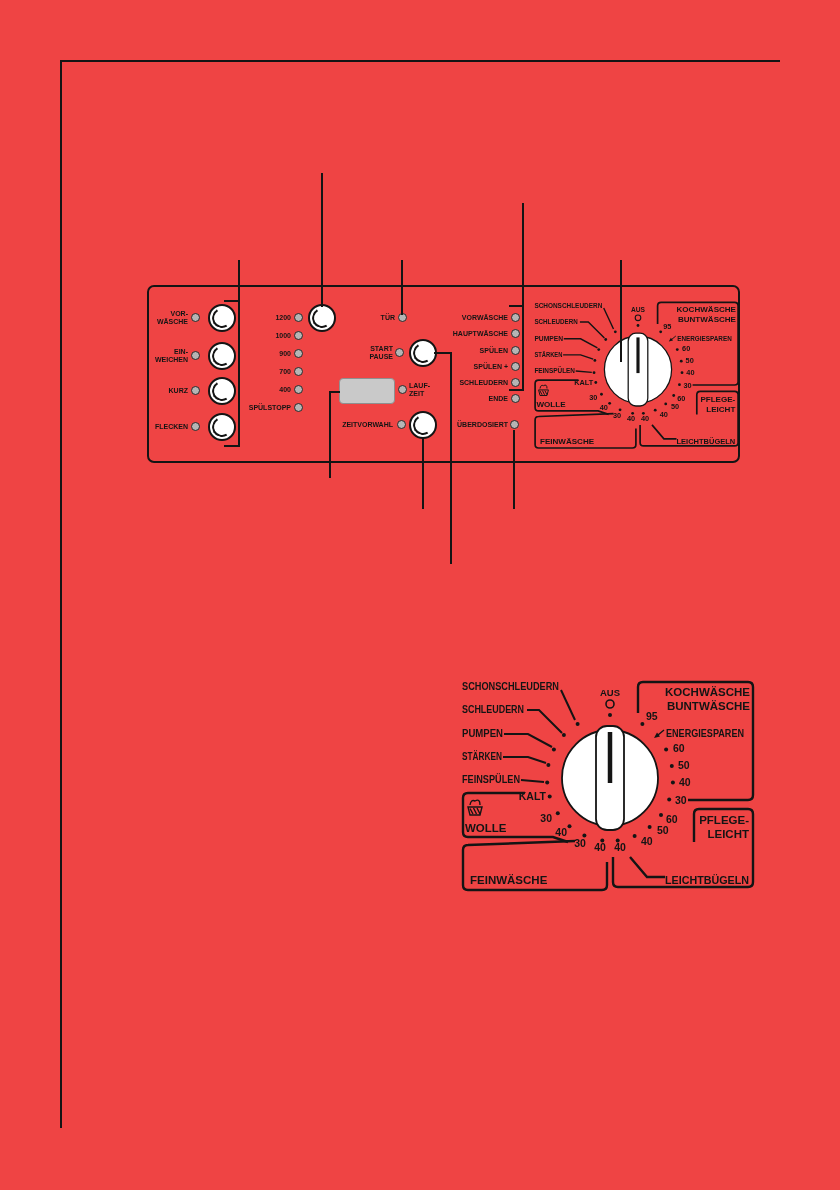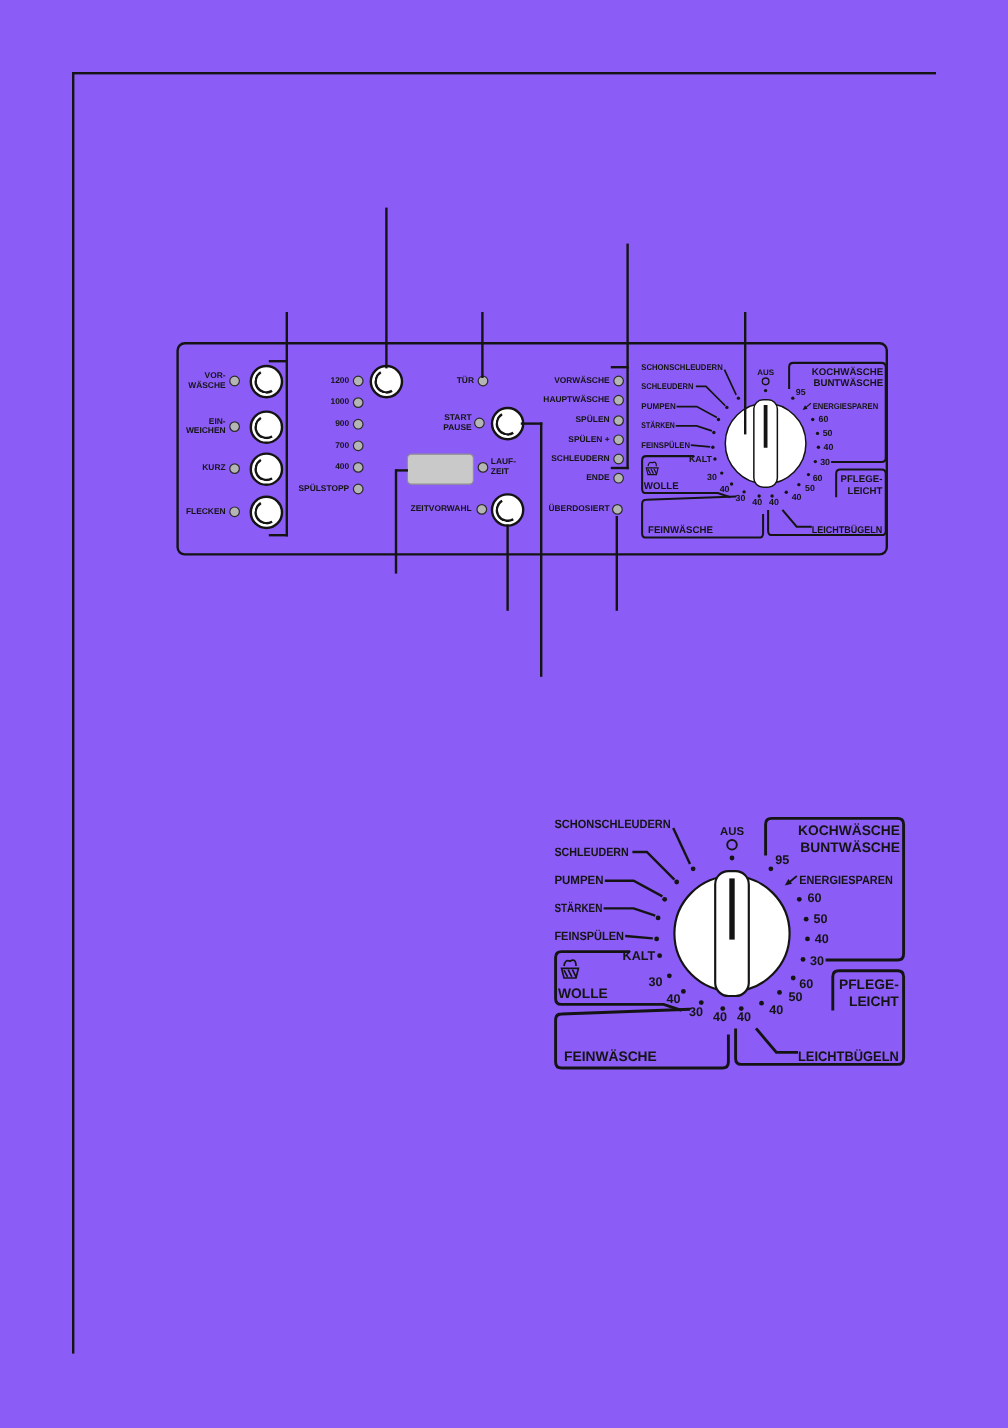--- a/index.html
+++ b/index.html
@@ -1,16 +1,16 @@
 <!DOCTYPE html>
 <html><head>
 <meta charset="utf-8">
 <style>
   html,body{margin:0;padding:0;background:#fff;}
-  #page{position:relative;width:840px;height:1190px;background:#8b5cf6;
+  #page{position:relative;width:840px;height:1190px;background:#ef4444;
         font-family:"Liberation Sans",sans-serif;color:#141414;overflow:hidden;}
   .line{position:absolute;background:#141414;z-index:5;}
   .frame{position:absolute;background:#141414;z-index:1;}
   #panel{position:absolute;left:147px;top:285px;width:589px;height:174px;
          border:2px solid #141414;border-radius:7px;z-index:2;}
   .led{position:absolute;width:7px;height:7px;border-radius:50%;
        background:#b5b5b5;border:1px solid #2a2a2a;z-index:3;}
   .btn{position:absolute;width:24px;height:24px;border:2px solid #141414;
        border-radius:50%;background:#fff;z-index:3;}
   .btn .arc{position:absolute;left:2px;top:2px;width:16px;height:16px;

